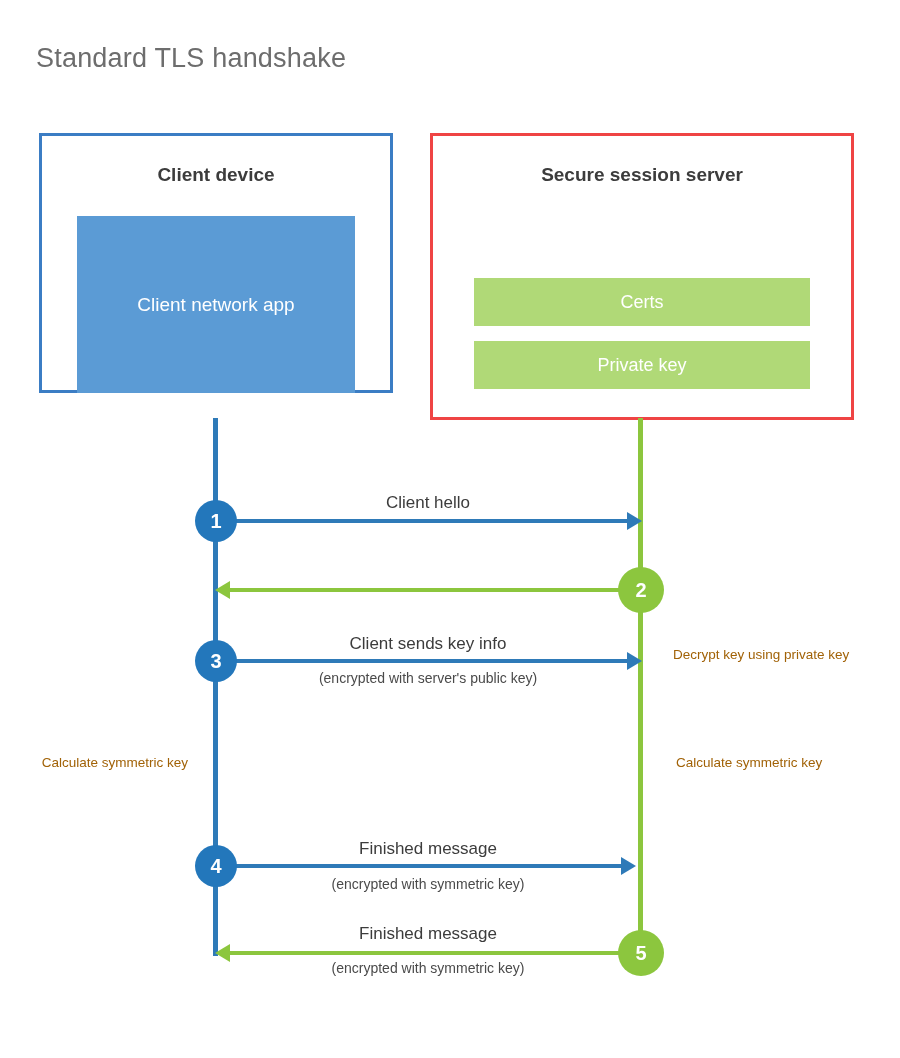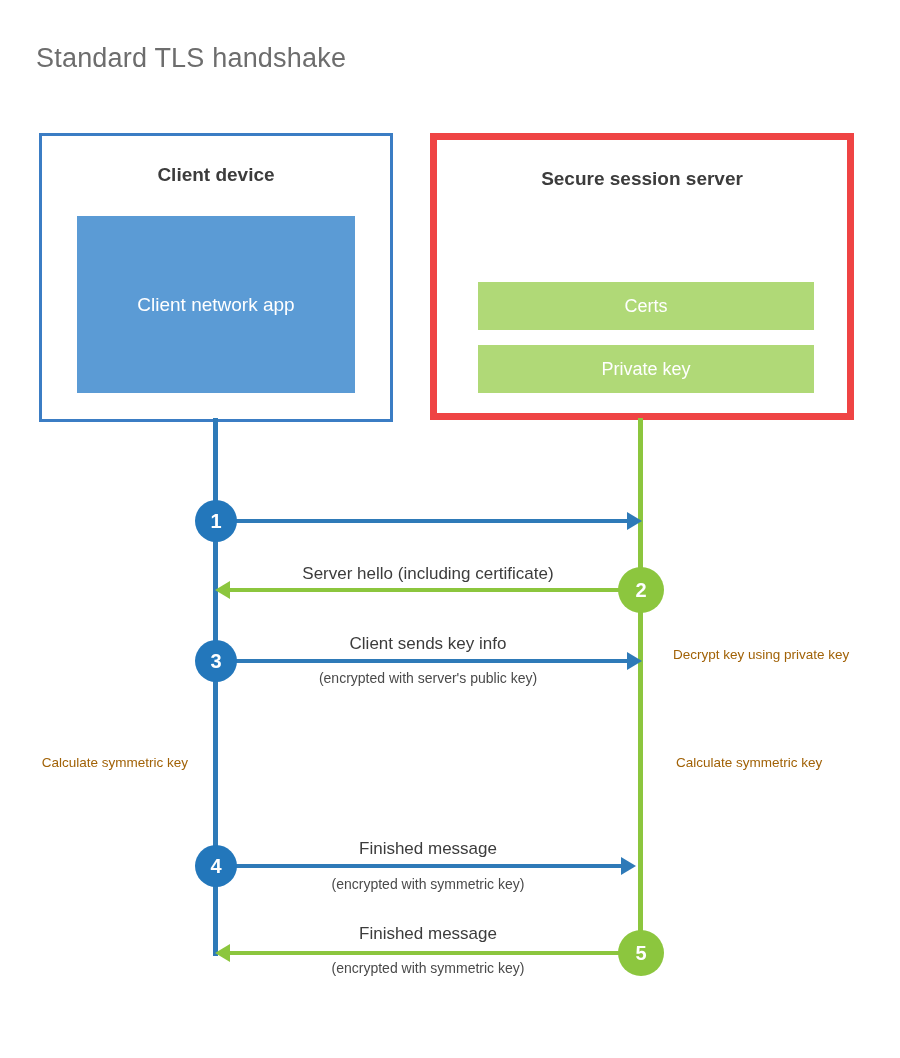--- a/index.html
+++ b/index.html
@@ -37,29 +37,29 @@
   
   .party-box {
     position: absolute;
     background: #ffffff;
     box-sizing: border-box;
   }
   #client-box {
     left: 39px;
     top: 119px;
     width: 354px;
-    height: 289px;
+    height: 260px;
     border: 3px solid #3b7dc4;
   }
   #server-box {
     left: 430px;
     top: 119px;
     width: 424px;
     height: 287px;
-    border: 7px solid #ef4444;
+    border: 3px solid #ef4444;
   }
   .party-title {
     position: absolute;
     left: 0;
     right: 0;
     top: 28px;
     text-align: center;
     font-size: 19px;
     font-weight: bold;
     color: #3c3c3c;
@@ -185,25 +185,25 @@
 
   <div class="party-box" id="server-box">
     <div class="party-title">Secure session server</div>
     <div class="server-module" id="server-module-2">Private key</div>
     <div class="server-module" id="server-module-1">Certs</div>
   </div>
 
   <div class="lifeline" id="client-lifeline"></div>
   <div class="lifeline" id="server-lifeline"></div>
 
+  <div class="msg-label" style="left:228px; top:479px; width:400px;">Client hello</div>
   <div class="arrow-line arrow-blue" style="left:216px; top:505px; width:411px;"></div>
   <div class="arrow-head arrow-head-right" style="left:627px; top:498px;"></div>
   <div class="step-circle step-blue" style="left:195px; top:486px; width:42px; height:42px;">1</div>
 
-  <div class="msg-label" style="left:228px; top:550px; width:400px;">Server hello (including certificate)</div>
   <div class="arrow-line arrow-green" style="left:230px; top:574px; width:390px;"></div>
   <div class="arrow-head arrow-head-left" style="left:215px; top:567px;"></div>
   <div class="step-circle step-green" style="left:618px; top:553px; width:46px; height:46px;">2</div>
 
   <div class="msg-label" style="left:228px; top:620px; width:400px;">Client sends key info</div>
   <div class="arrow-line arrow-blue" style="left:216px; top:645px; width:411px;"></div>
   <div class="arrow-head arrow-head-right" style="left:627px; top:638px;"></div>
   <div class="step-circle step-blue" style="left:195px; top:626px; width:42px; height:42px;">3</div>
   <div class="msg-sublabel" style="left:228px; top:656px; width:400px;">(encrypted with server's public key)</div>
 

